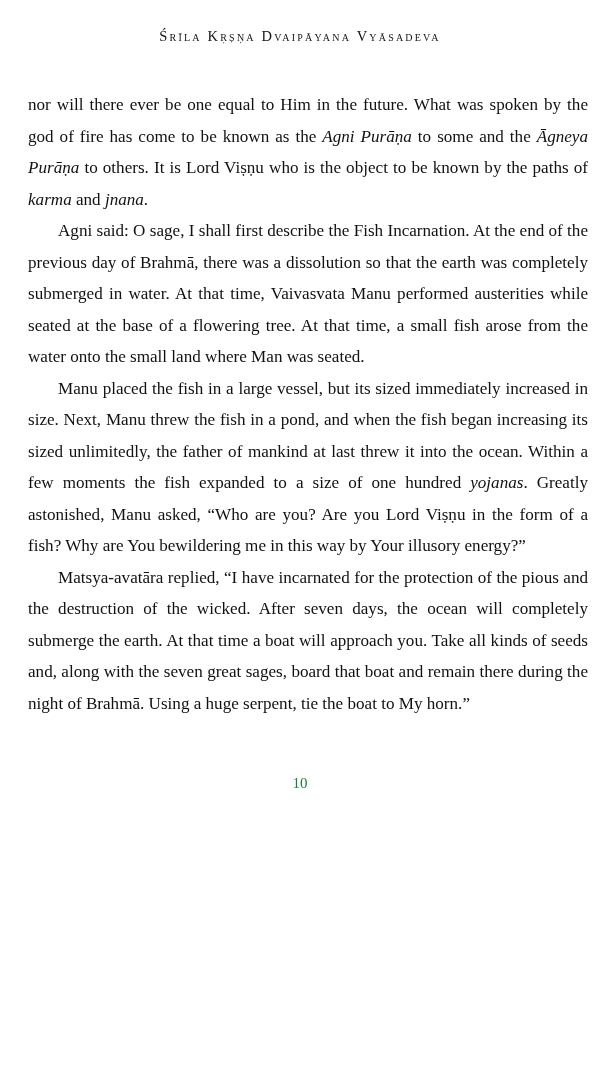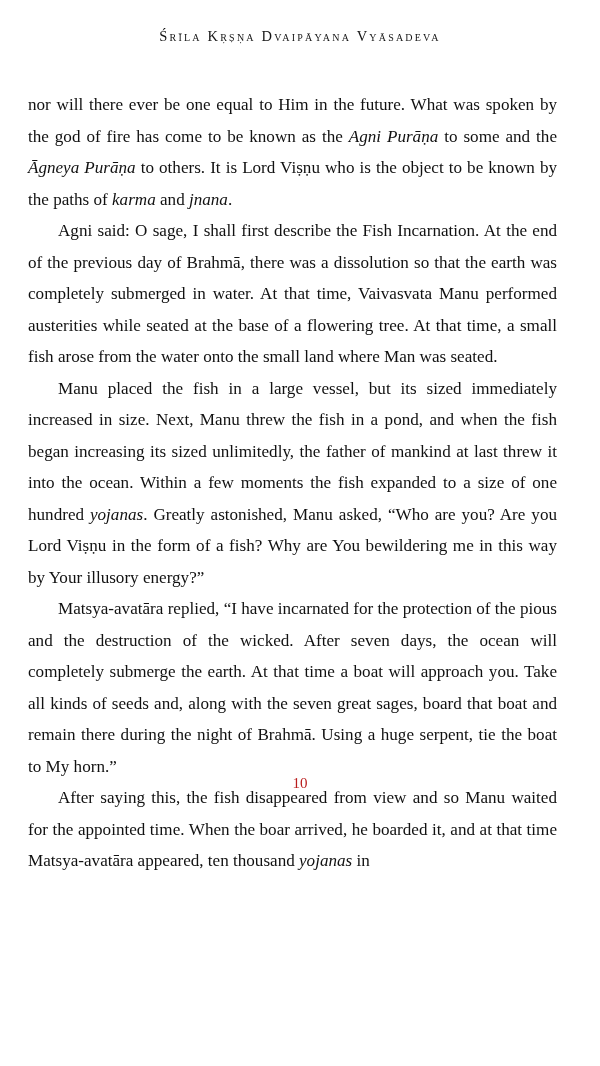--- a/index.html
+++ b/index.html
@@ -28,21 +28,21 @@
     font-size: 14.5px;
     letter-spacing: 2.2px;
     font-variant: small-caps;
     margin: 0;
     padding-top: 28px;
     color: #141414;
     white-space: nowrap;
   }
   .body-text {
     margin: 0;
-    padding: 44px 43px 0 28px;
+    padding: 44px 12px 0 28px;
   }
   .body-text p {
     margin: 0;
     font-size: 17.1px;
     line-height: 31.5px;
     text-align: justify;
     text-justify: inter-word;
     color: #111111;
     hyphens: none;
   }
@@ -55,33 +55,32 @@
   .it {
     font-style: italic;
   }
   .folio {
     position: absolute;
     bottom: 28px;
     left: 0;
     width: 600px;
     text-align: center;
     font-size: 15px;
-    color: #b91c1c;
+    color: #15803d;
   }
 </style>
 </head>
 <body>
 
 <div class="page">
 
   <div class="running-head">Śrīla Kṛṣṇa Dvaipāyana Vyāsadeva</div>
 
   <div class="body-text">
       <p class="first"><span>nor will there ever be one equal to Him in the future. What was spoken by the god of fire has come to be known as the </span><span class="it">Agni Purāṇa</span><span> to some and the </span><span class="it">Āgneya Purāṇa</span><span> to others. It is Lord Viṣṇu who is the object to be known by the paths of </span><span class="it">karma</span><span> and </span><span class="it">jnana</span><span>.</span></p>
       <p class="indent"><span>Agni said: O sage, I shall first describe the Fish Incarnation. At the end of the previous day of Brahmā, there was a dissolution so that the earth was completely submerged in water. At that time, Vaivasvata Manu performed austerities while seated at the base of a flowering tree. At that time, a small fish arose from the water onto the small land where Man was seated.</span></p>
       <p class="indent"><span>Manu placed the fish in a large vessel, but its sized immediately increased in size. Next, Manu threw the fish in a pond, and when the fish began increasing its sized unlimitedly, the father of mankind at last threw it into the ocean. Within a few moments the fish expanded to a size of one hundred </span><span class="it">yojanas</span><span>. Greatly astonished, Manu asked, “Who are you? Are you Lord Viṣṇu in the form of a fish? Why are You bewildering me in this way by Your illusory energy?”</span></p>
       <p class="indent"><span>Matsya-avatāra replied, “I have incarnated for the protection of the pious and the destruction of the wicked. After seven days, the ocean will completely submerge the earth. At that time a boat will approach you. Take all kinds of seeds and, along with the seven great sages, board that boat and remain there during the night of Brahmā. Using a huge serpent, tie the boat to My horn.”</span></p>
-      <p class="indent"><span>After saying this, the fish disappeared from view and so Manu waited for the appointed time. When the boar arrived, he boarded it, and at that time Matsya-avatāra appeared, ten thousand </span><span class="it">yojanas</span><span> in</span></p>
     </div>
 
   <div class="folio">10</div>
 
 </div>
 
 </body></html>

